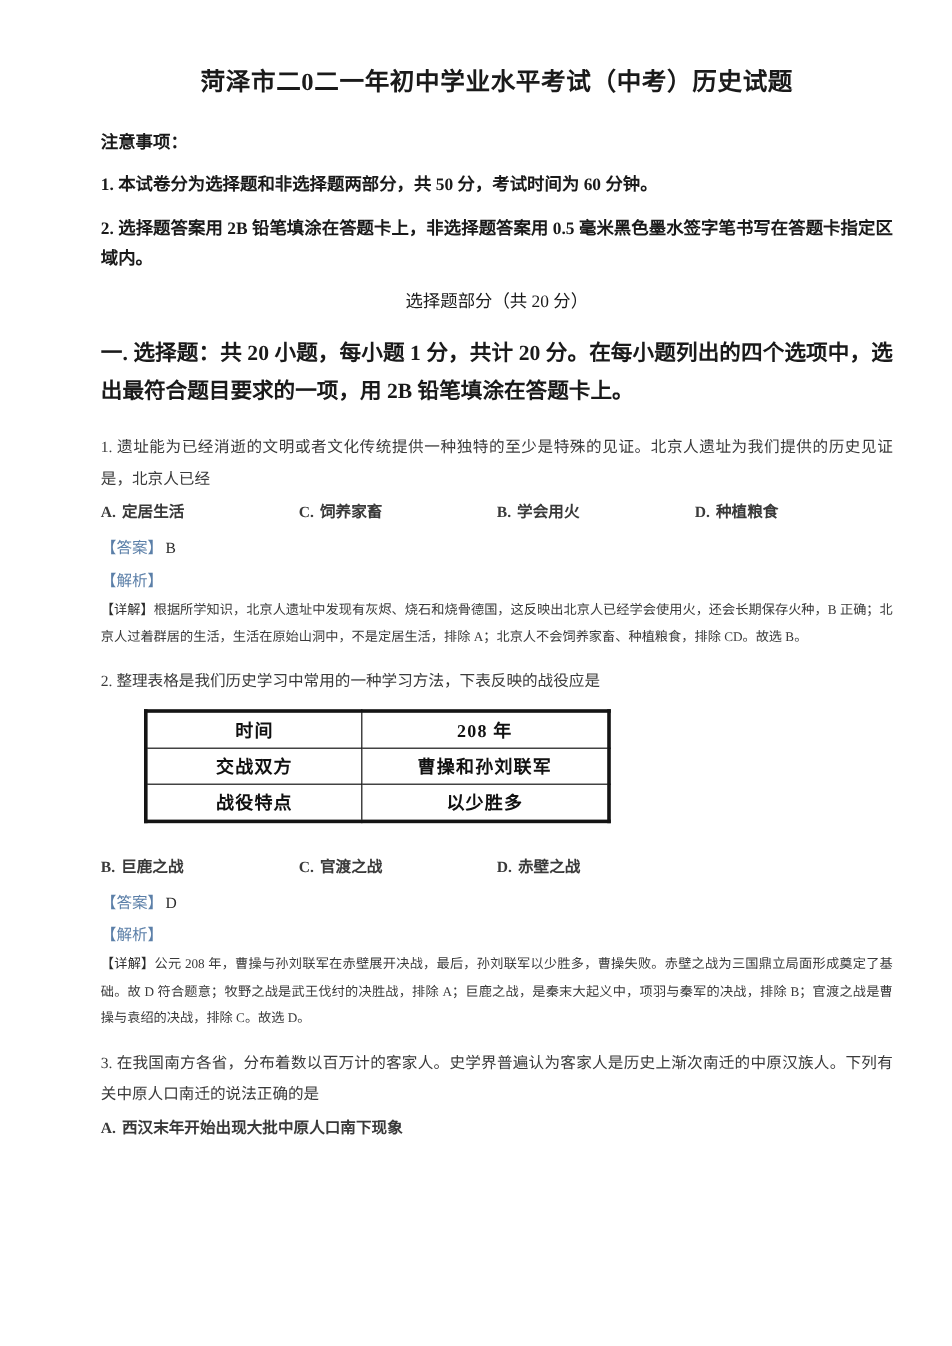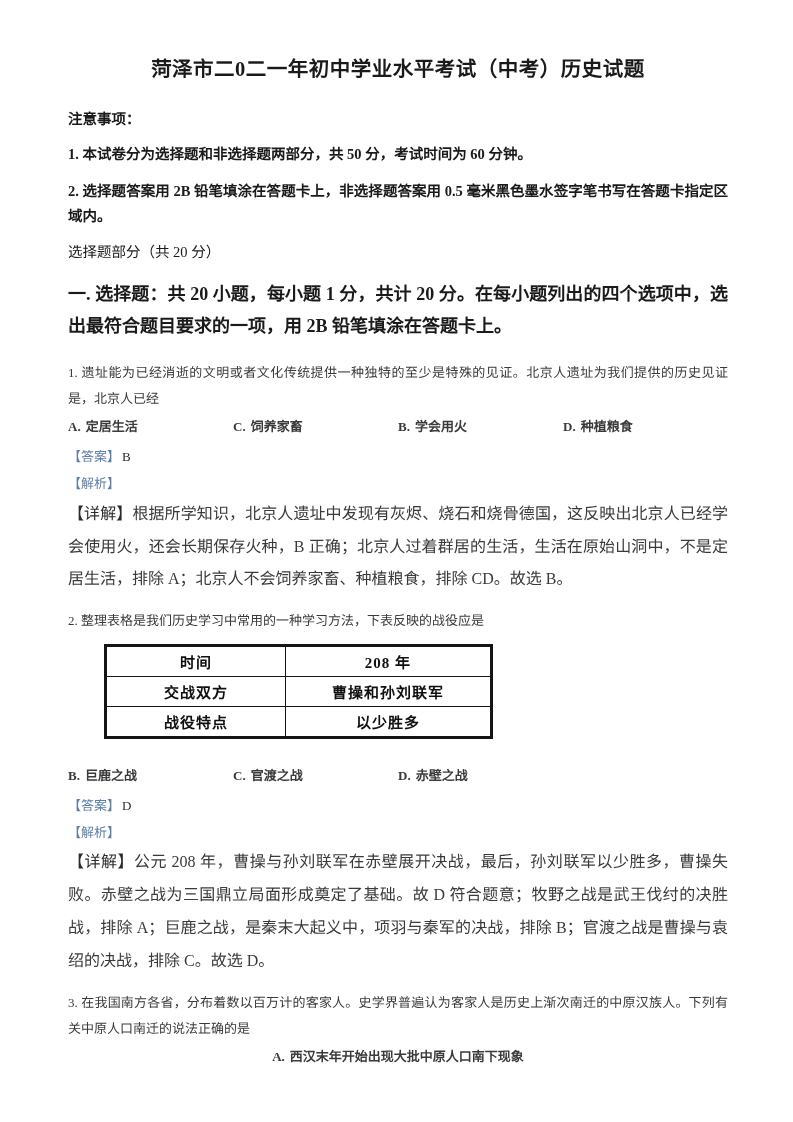--- a/index.html
+++ b/index.html
@@ -19,21 +19,21 @@
   .page {
     position: relative;
     width: 793px;
     height: 1122px;
     padding: 0;
     box-sizing: border-box;
     background: #ffffff;
   }
   .content {
     position: absolute;
-    left: 68px;
+    left: 84px;
     top: 56px;
     width: 660px;
   }
 
   
   .doc-title {
     font-size: 20.5px;
     font-weight: bold;
     text-align: center;
     letter-spacing: 0.5px;
@@ -55,21 +55,21 @@
     font-weight: bold;
     color: #1a1a1a;
     margin: 0 0 12px 0;
     line-height: 1.72;
     text-align: justify;
   }
 
   
   .section-heading {
     font-size: 14.5px;
-    text-align: left;
+    text-align: center;
     color: #1a1a1a;
     margin: 4px 0 14px 0;
     line-height: 1.6;
   }
 
   
   .section-instruction {
     font-size: 18px;
     font-weight: bold;
     color: #1a1a1a;
@@ -117,21 +117,21 @@
     color: #3a3a3a;
   }
   .tag {
     color: #5b7fa8;
   }
   .answer-value {
     color: #2b2b2b;
     margin-left: 2px;
   }
   .detail-para {
-    font-size: 16px;
+    font-size: 11px;
     color: #3a3a3a;
     line-height: 2.05;
     margin: 0 0 4px 0;
     text-align: justify;
   }
   .detail-para .tag {
     color: #2b2b2b;
   }
 
   
@@ -264,20 +264,20 @@
     </div>
 
     <div class="spacer-sm"></div>
 
     <div class="question">
       <p class="q-stem">
         <span>3.</span>
         <span>在我国南方各省，分布着数以百万计的客家人。史学界普遍认为客家人是历史上渐次南迁的中原汉族人。下列有关中原人口南迁的说法正确的是</span>
       </p>
       <div class="options">
-        <div class="option" style="flex:0 0 100%;text-align:center;">
+        <div class="option" style="flex:0 0 100%;">
           <span class="opt-letter">A.</span><span>西汉末年开始出现大批中原人口南下现象</span>
         </div>
       </div>
     </div>
 
   </div>
 </div>
 
 </body></html>

